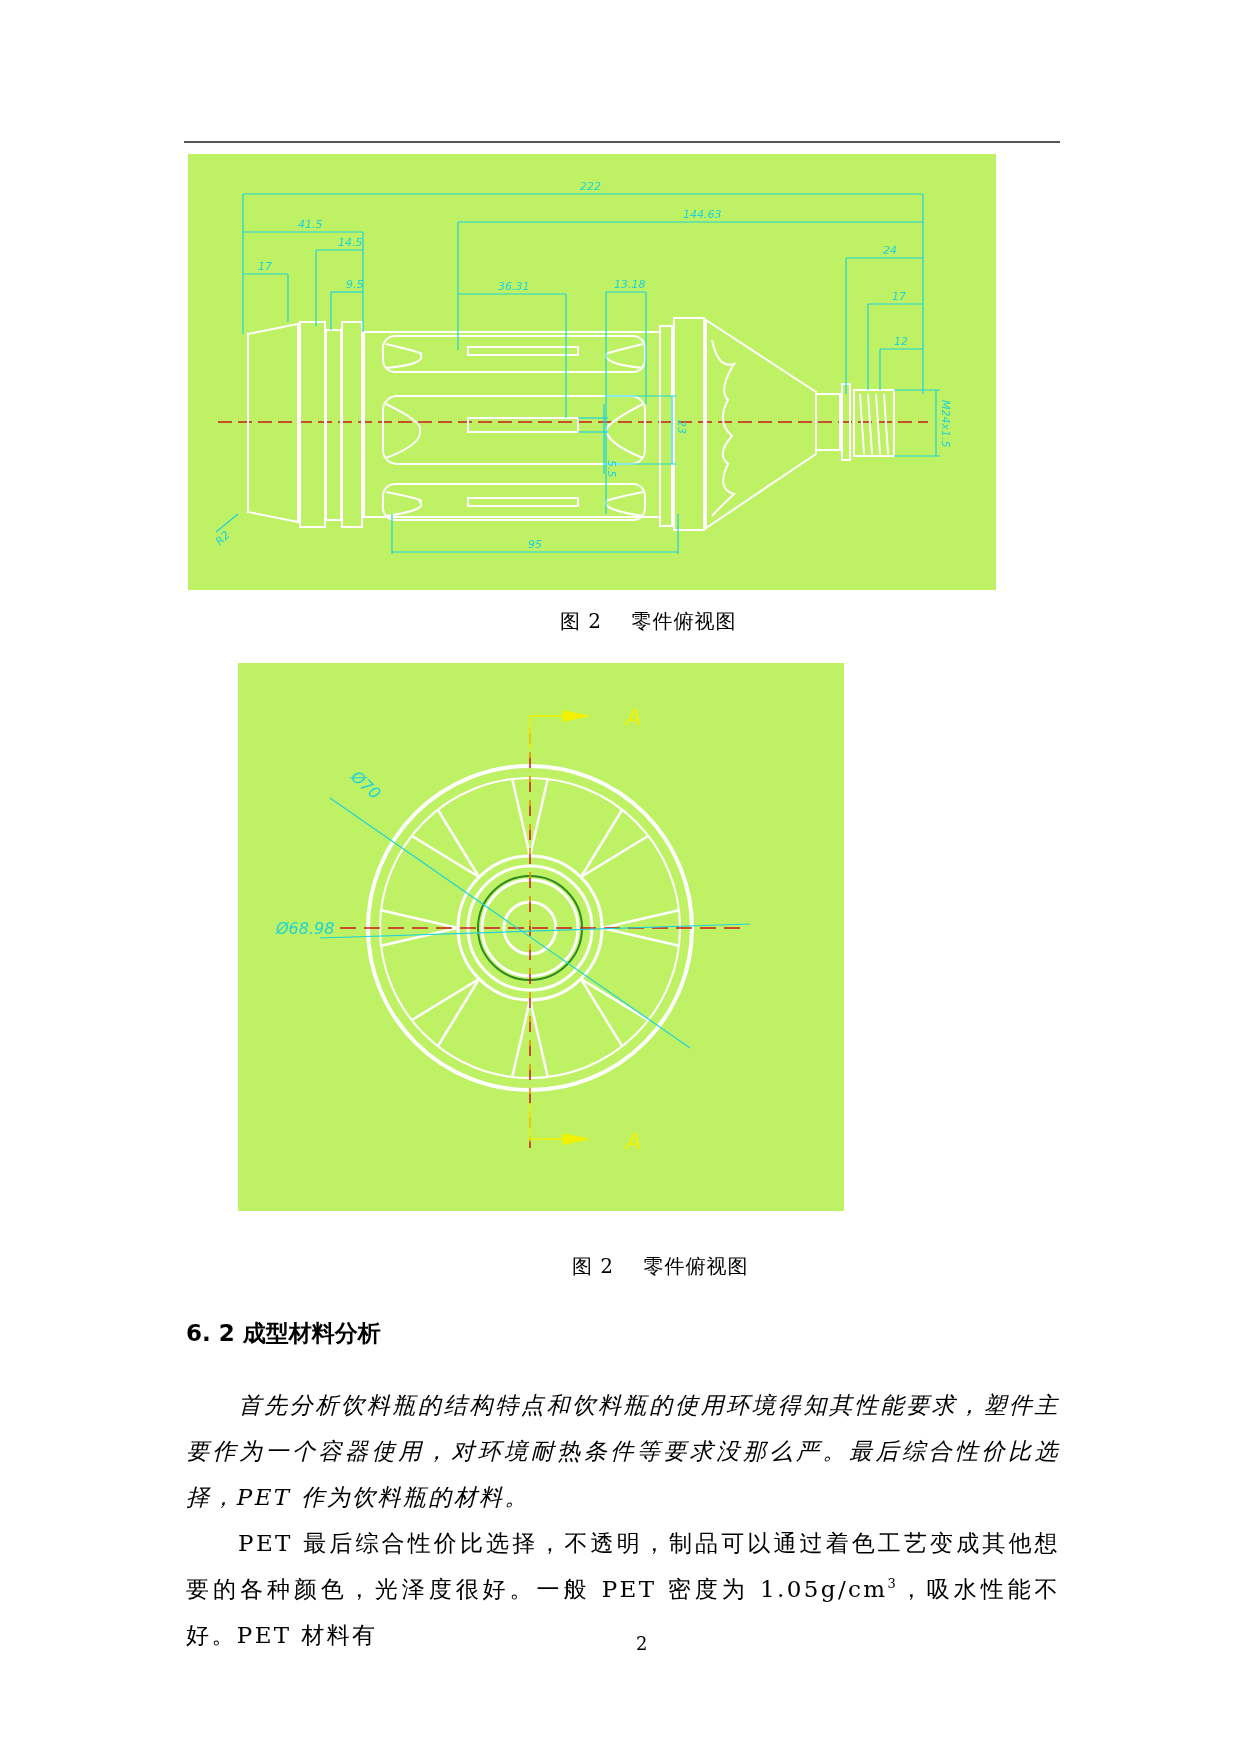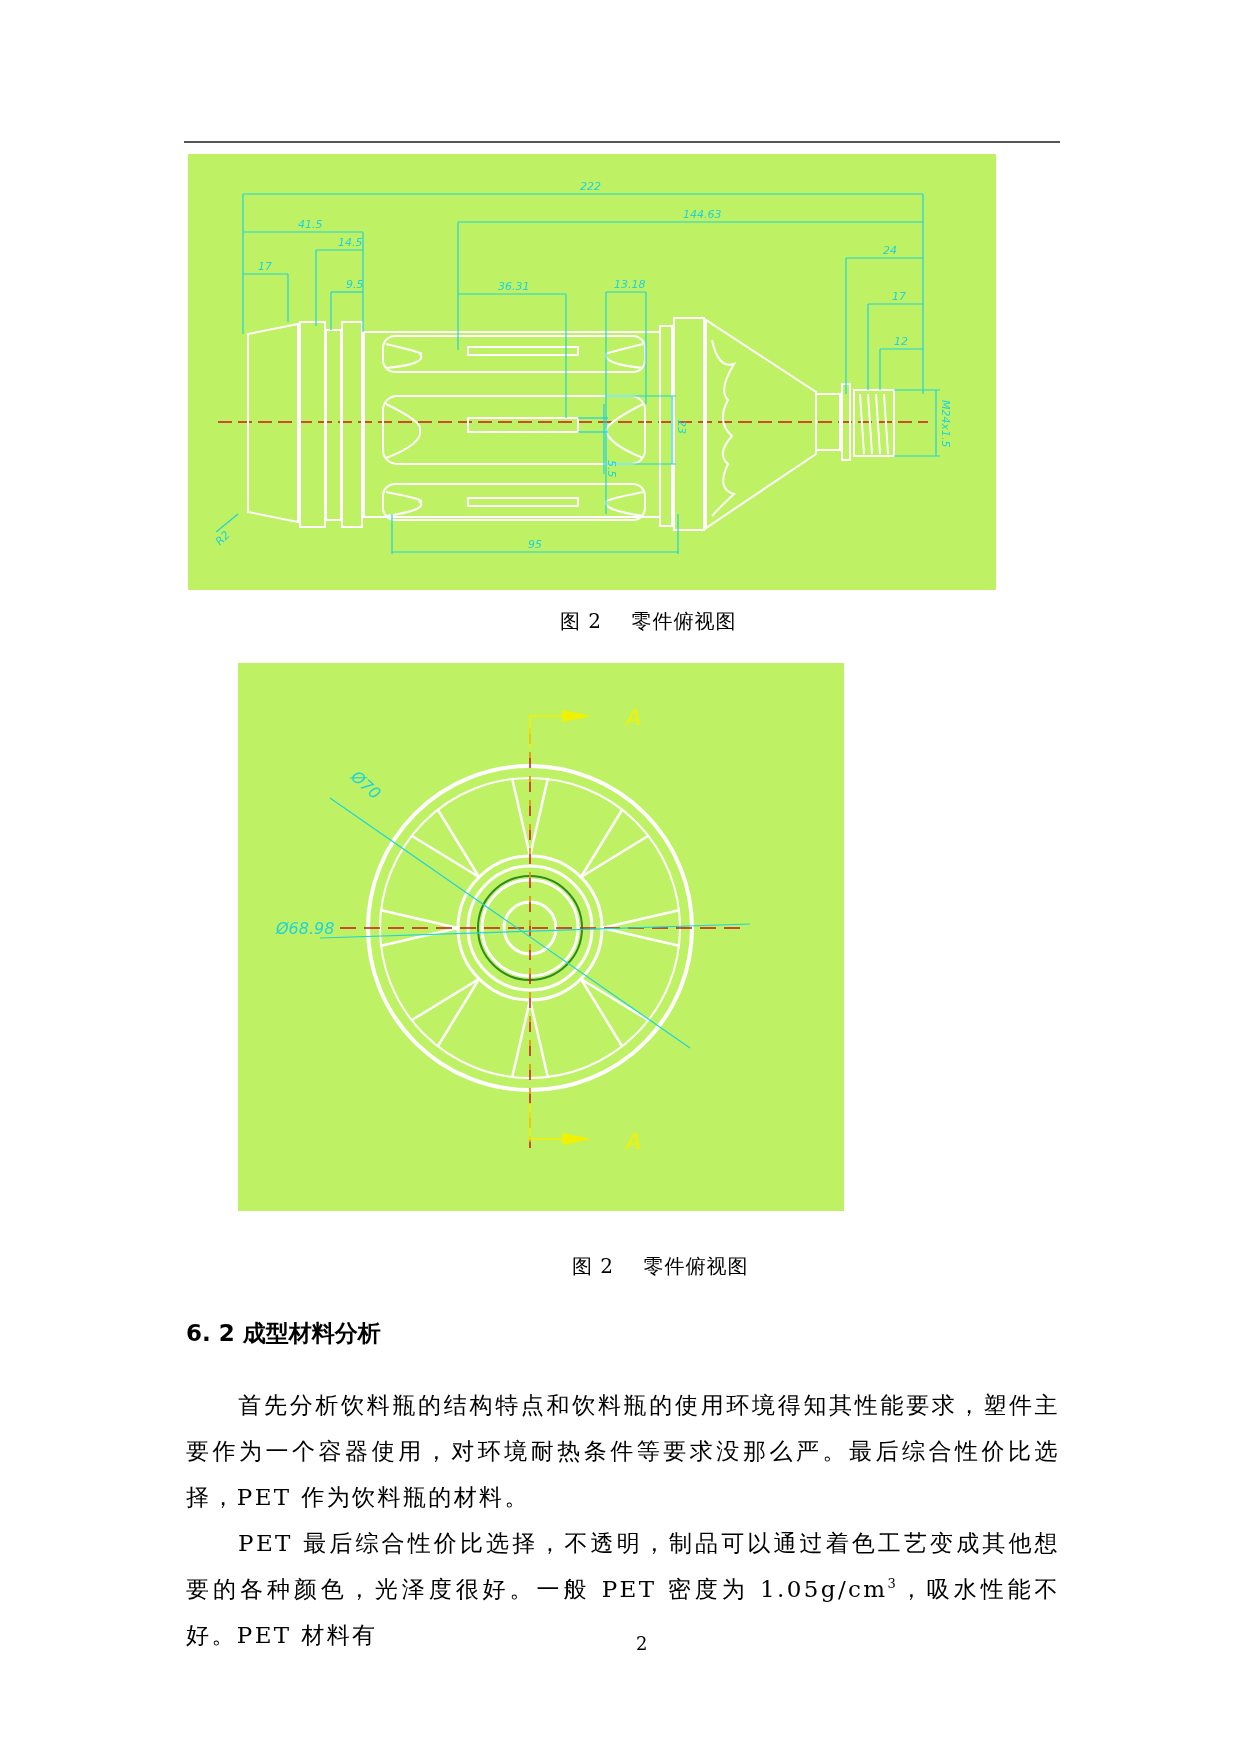--- a/index.html
+++ b/index.html
@@ -12,21 +12,21 @@
     #fig2 { left: 238px; top: 663px; width: 606px; height: 548px; }
     .figure svg { position: absolute; left: 0; top: 0; width: 100%; height: 100%; }
     .caption { position: absolute; font-size: 20px; white-space: pre; letter-spacing: 1px; }
     #cap1 { left: 560px; top: 608px; }
     #cap2 { left: 572px; top: 1253px; }
     .section-heading { position: absolute; left: 186px; top: 1318px; font-size: 23px; font-weight: bold;
                        font-family: "DejaVu Sans", "Liberation Sans", sans-serif; }
     .para { position: absolute; left: 186px; width: 874px; font-size: 23px; line-height: 46px;
             text-align: justify; letter-spacing: 2.4px; }
     .para .indent { display: inline-block; width: 52px; }
-    #p1 { top: 1382px; }
+    #p1 { top: 1382px; font-style: italic; }
     #p2 { top: 1520px; }
     sup { font-size: 13px; line-height: 0; }
     .page-number { position: absolute; left: 636px; top: 1633px; font-size: 18px; }
     .dim { font-family: "DejaVu Sans", "Liberation Sans", sans-serif; font-style: italic; font-size: 11px; fill: #1fd3d8; }
   </style>
 </head>
 <body>
 
 <div class="header-rule"></div>
 

